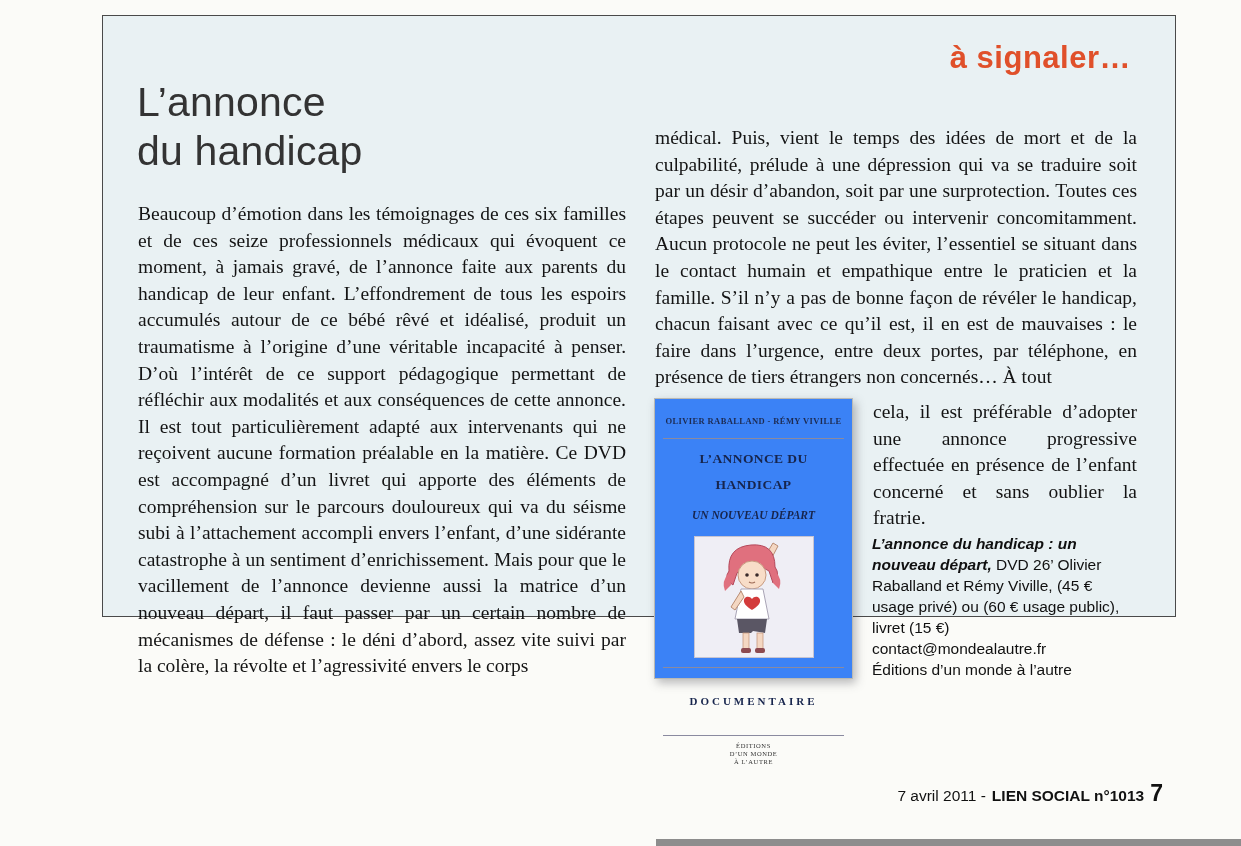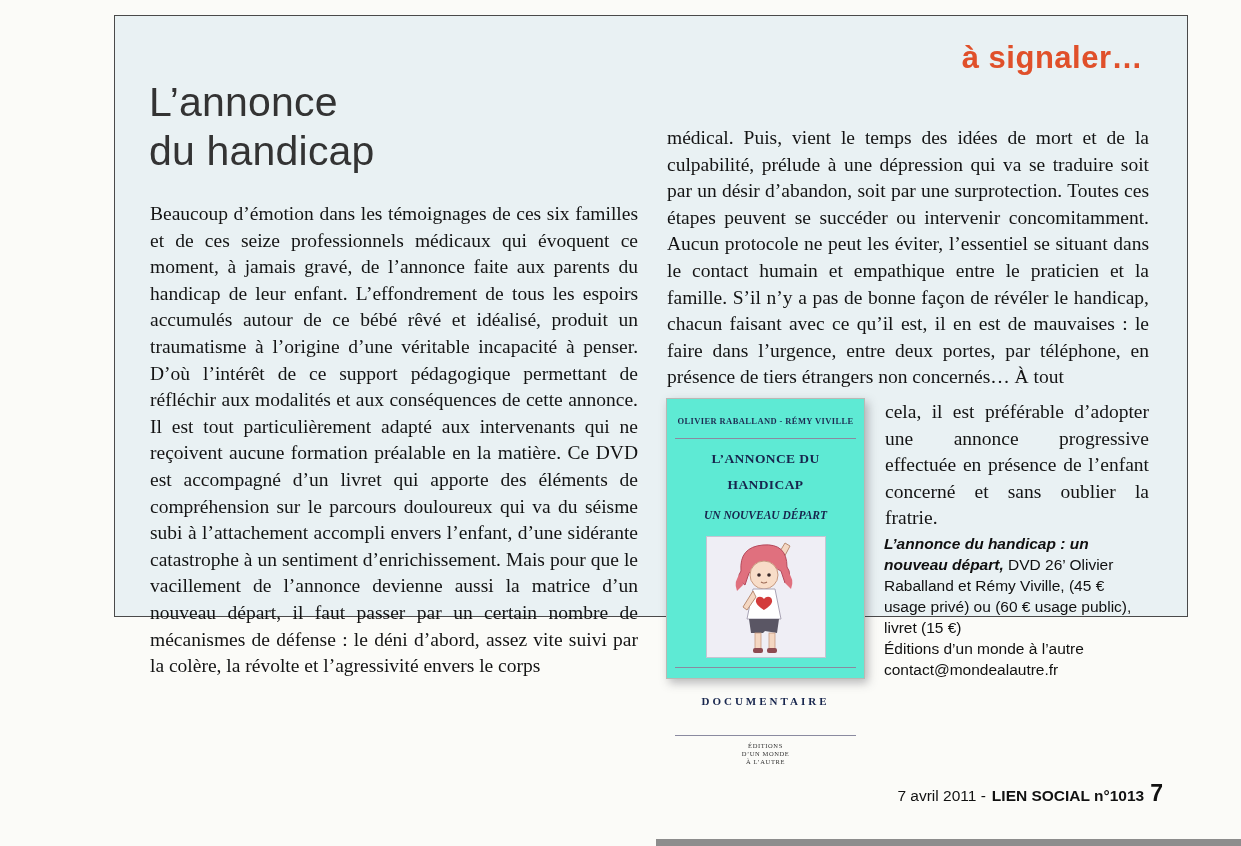--- a/index.html
+++ b/index.html
@@ -2,21 +2,21 @@
 <html><head>
 <meta charset="utf-8">
 <style>
   html,body{margin:0;padding:0;}
   body{
     width:1241px;height:846px;position:relative;overflow:hidden;
     background:#fbfbf8;
     font-family:"Liberation Serif", serif;
   }
   .sheet{
-    position:absolute;left:114px;top:15px;width:1074px;height:602px;
+    position:absolute;left:102px;top:15px;width:1074px;height:602px;
     background:#e9f1f3;border:1px solid #4a4a4a;box-sizing:border-box;
   }
   .section-label{
     position:absolute;top:24px;right:44px;
     font-family:"Liberation Sans", sans-serif;
     font-weight:bold;font-size:31px;letter-spacing:0.5px;
     color:#e0502a;
   }
   .article-title{
     position:absolute;left:34px;top:62px;
@@ -29,21 +29,21 @@
   }
   .col-left{left:34px;top:184px;width:490px;}
   .col-right{left:551px;top:108px;width:484px;}
   .col p{margin:1px;}
   .wrap-row{display:flex;gap:19px;margin-top:7px;}
   .wrap-right{flex:1;min-width:0;}
 
   
   .dvd{
     width:199px;height:281px;flex:0 0 199px;box-sizing:border-box;
-    background:#5eead4;border:1px solid #b9b9b4;
+    background:#3b82f6;border:1px solid #b9b9b4;
     box-shadow:3px 4px 9px rgba(60,60,70,0.35);
     padding:9px 8px 6px 8px;
     display:flex;flex-direction:column;align-items:center;
     font-family:"Liberation Serif", serif;color:#1d2b52;
   }
   .dvd-authors{
     font-size:8.5px;font-weight:bold;letter-spacing:0.4px;color:#1d2b52;
     border-bottom:1px solid #8a8aa0;padding-bottom:3px;width:100%;
     text-align:center;text-transform:uppercase;
   }
@@ -148,22 +148,22 @@
           <div>ÉDITIONS</div>
           <div>D’UN MONDE</div>
           <div>À L’AUTRE</div>
         </div>
       </div>
 
       <div class="wrap-right">
         <p>cela, il est préférable d’adopter une annonce progressive effectuée en présence de l’enfant concerné et sans oublier la fratrie.</p>
         <div class="caption">
           <p><span class="lead">L’annonce du handicap : un nouveau départ,</span><span> DVD 26’ Olivier Raballand et Rémy Viville, (45 € usage privé) ou (60 € usage public), livret (15 €)</span></p>
+          <p>contact@mondealautre.fr</p>
           <p>Éditions d’un monde à l’autre</p>
-          <p>contact@mondealautre.fr</p>
         </div>
       </div>
 
     </div>
   </div>
 
 </div>
 
 <div class="footer">
   <span>7 avril 2011 - </span>

